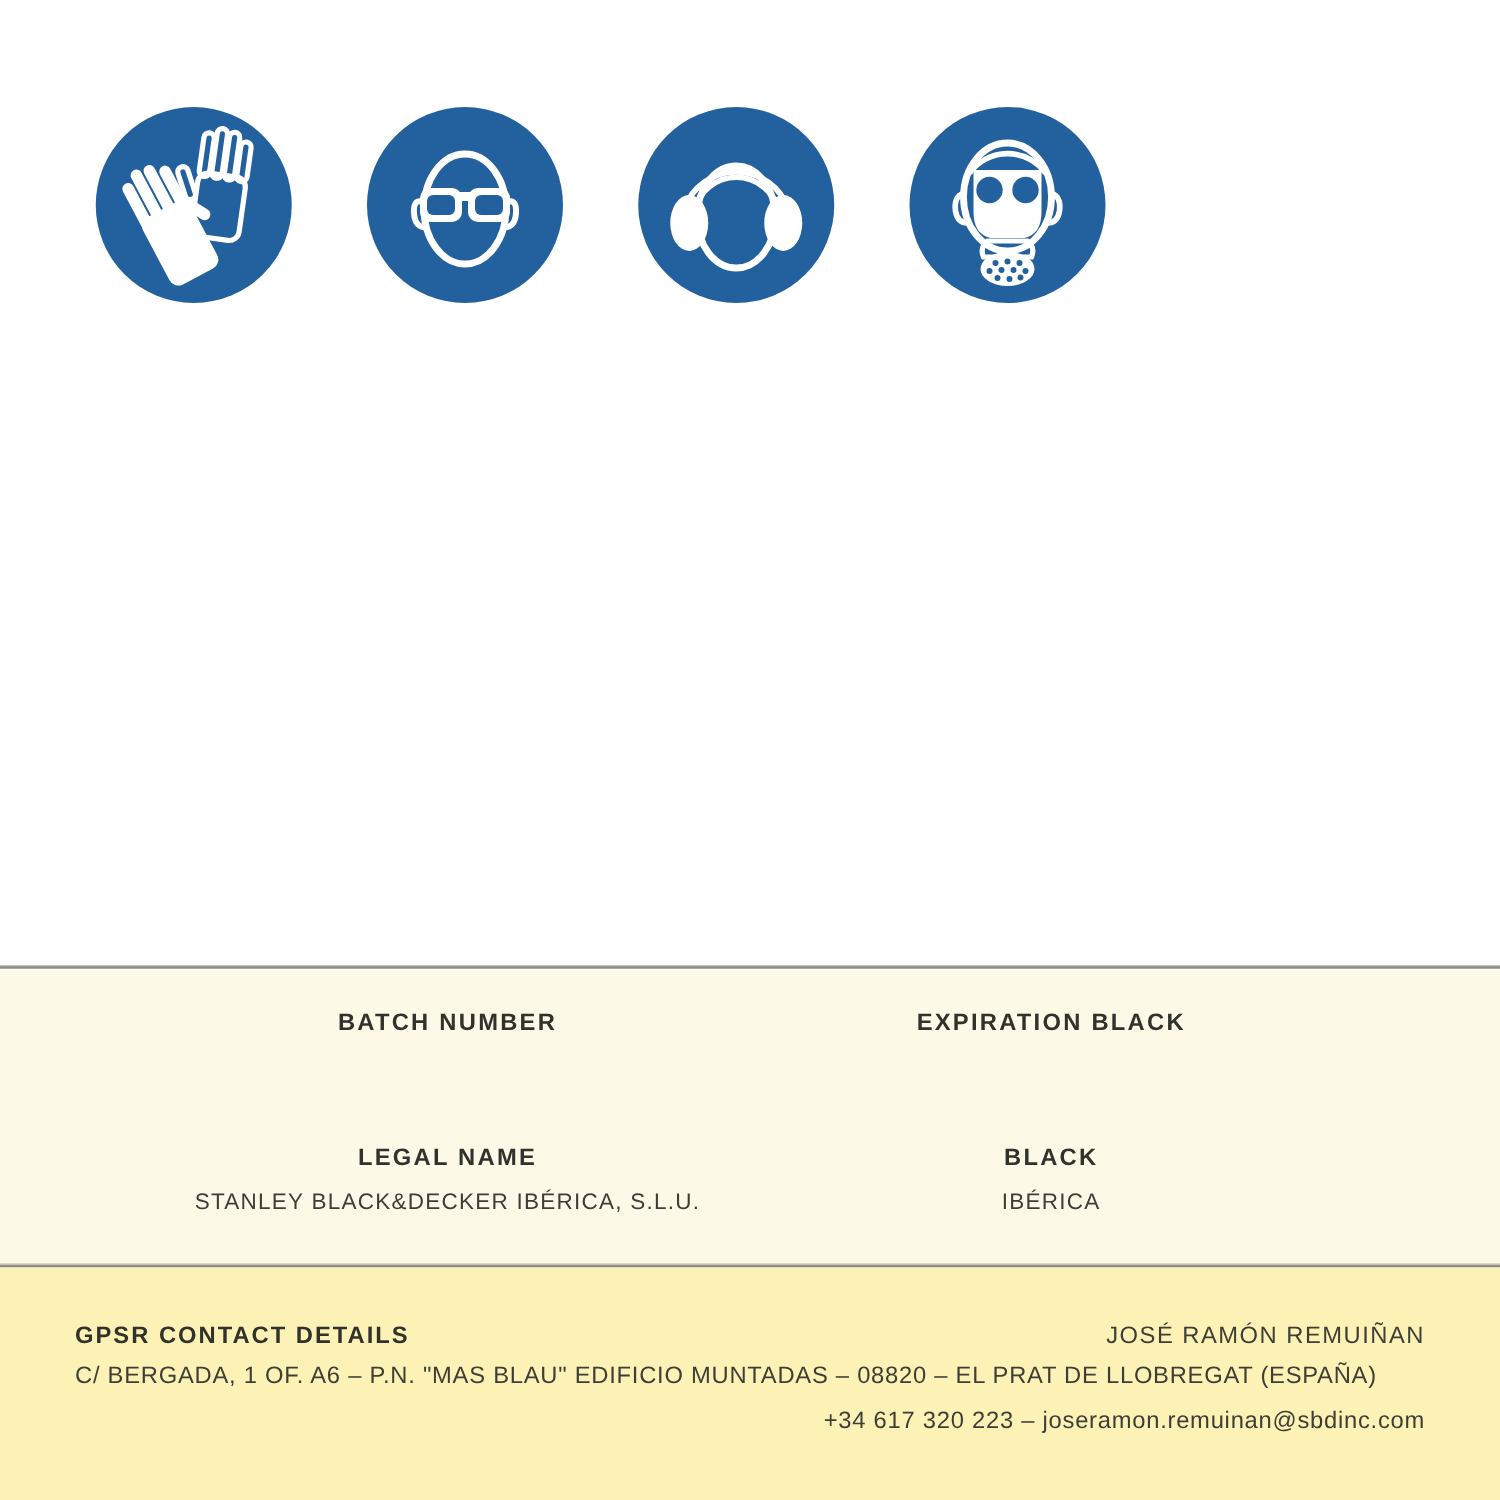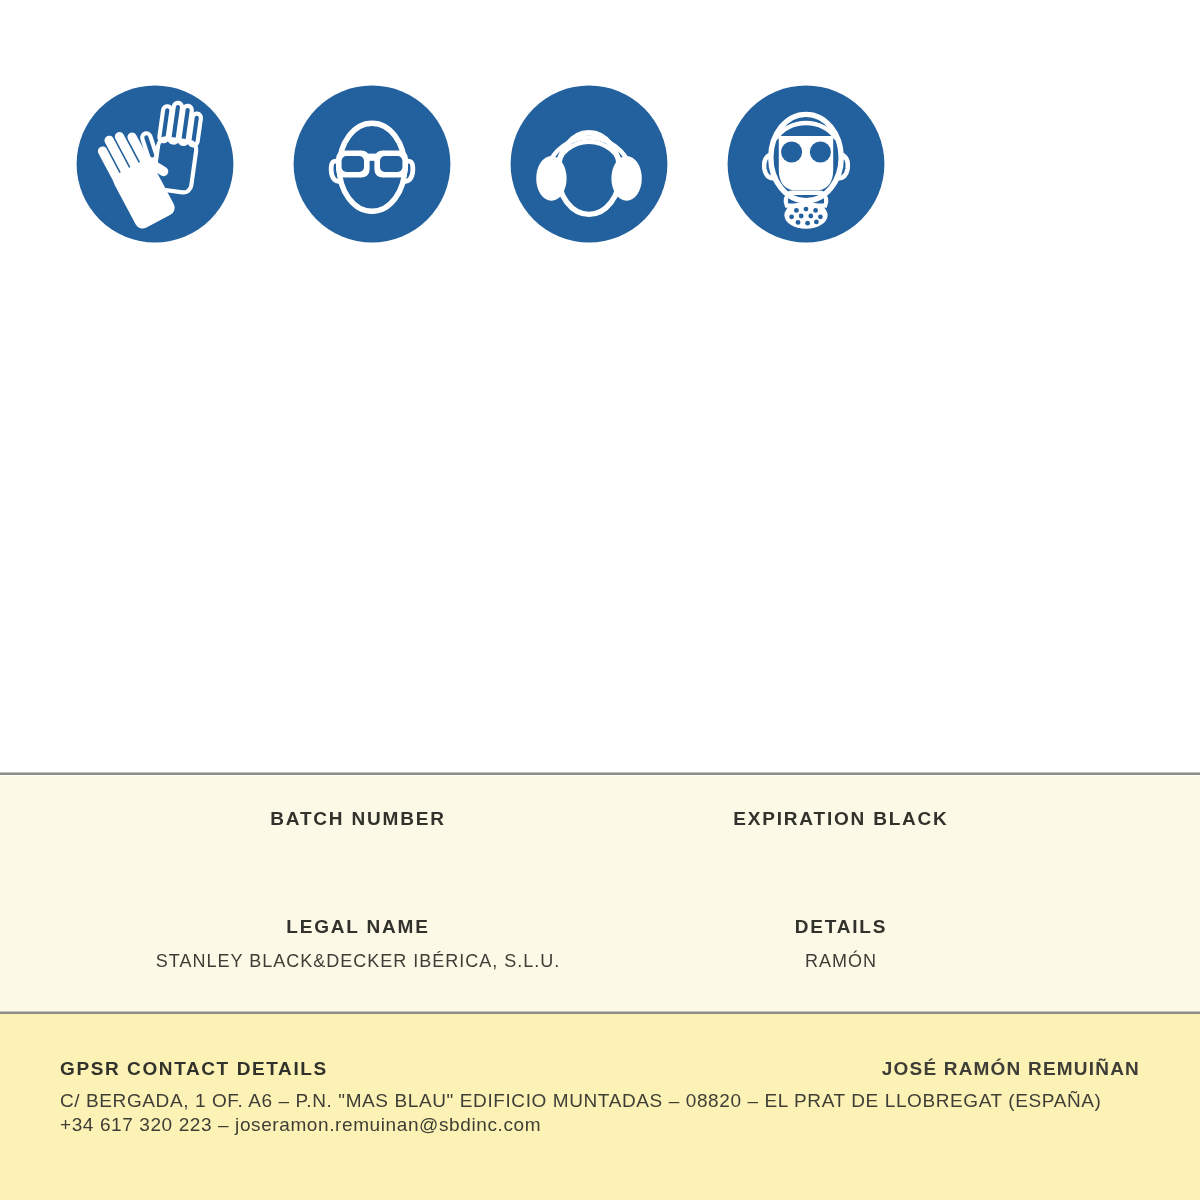--- a/index.html
+++ b/index.html
@@ -34,23 +34,23 @@
   .r-top{top:32px;}
   .r-lab{top:140px;}
   .r-val{top:175px;}
   .lab{font-size:19px;font-weight:700;letter-spacing:1.8px;color:var(--text-dark);}
   .val{font-size:18px;font-weight:400;letter-spacing:1px;color:var(--text-body);}
 
   
   .contact{position:absolute;top:1014px;left:0;width:1200px;height:237px;background:var(--yellow-bg);padding:44px 60px 0 60px;font-size:19px;}
   .crow1{display:flex;justify-content:space-between;align-items:baseline;}
   .gpsr{font-weight:700;letter-spacing:1.6px;color:var(--text-dark);}
-  .cname{font-weight:700;letter-spacing:1.2px;color:var(--text-body);}
+  .cname{font-weight:400;letter-spacing:1.2px;color:var(--text-body);}
   .caddr{margin-top:10px;text-align:left;letter-spacing:0.6px;color:var(--text-body);}
-  .cpe{margin-top:2px;letter-spacing:0.6px;color:var(--text-body);}
+  .cpe{margin-top:14px;text-align:right;letter-spacing:0.6px;color:var(--text-body);}
 </style>
 </head>
 <body>
 
 <div class="page">
 
   <section class="icons-row">
 
     <div class="sicon" role="img" aria-label="wear-protective-gloves">
       <svg viewBox="0 0 100 100" xmlns="http://www.w3.org/2000/svg">
@@ -144,22 +144,22 @@
 
   <div class="divider d1"></div>
 
   <section class="info">
     <div class="cell col-l r-top lab">BATCH NUMBER</div>
     <div class="cell col-r r-top lab">EXPIRATION BLACK</div>
 
     <div class="cell col-l r-val val">STANLEY BLACK&amp;DECKER IBÉRICA, S.L.U.</div>
     <div class="cell col-l r-lab lab">LEGAL NAME</div>
 
-    <div class="cell col-r r-lab lab">DETAILS</div>
-    <div class="cell col-r r-val val">RAMÓN</div>
+    <div class="cell col-r r-lab lab">BLACK</div>
+    <div class="cell col-r r-val val">IBÉRICA</div>
   </section>
 
   <div class="divider d2"></div>
 
   <section class="contact">
     <div class="crow1">
       <div class="gpsr">GPSR CONTACT DETAILS</div>
       <div class="cname">JOSÉ RAMÓN REMUIÑAN</div>
     </div>
     <div class="caddr">C/ BERGADA, 1 OF. A6 – P.N. "MAS BLAU" EDIFICIO MUNTADAS – 08820 – EL PRAT DE LLOBREGAT (ESPAÑA)</div>

